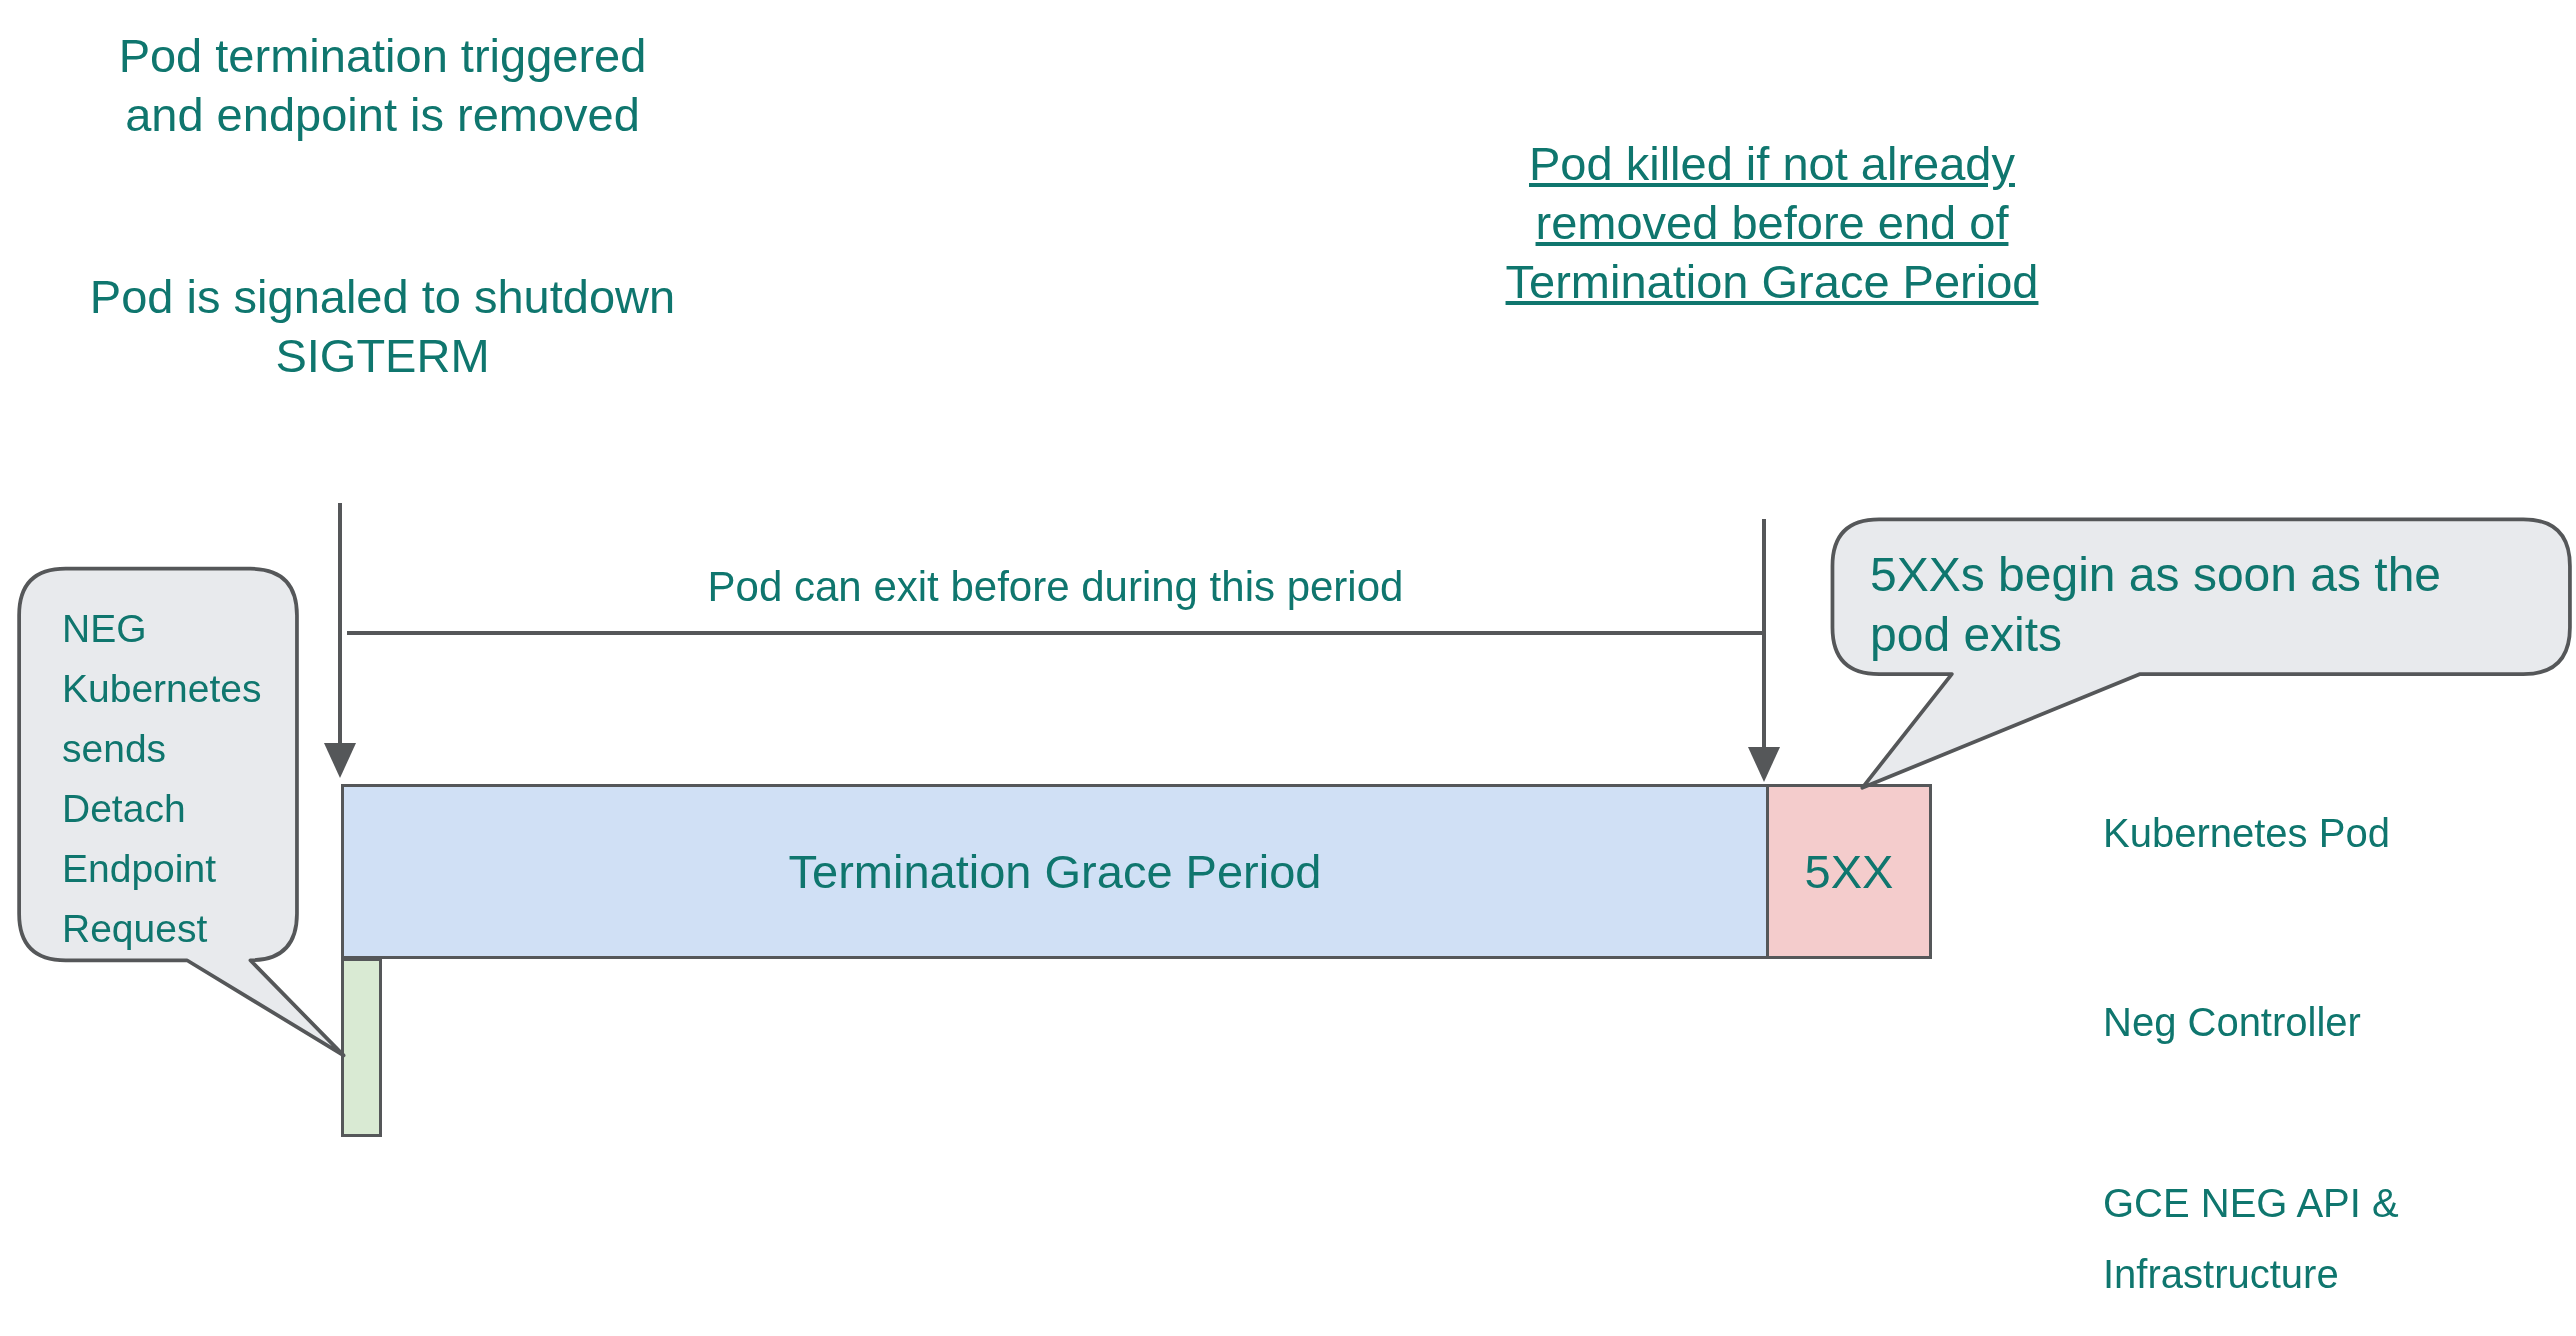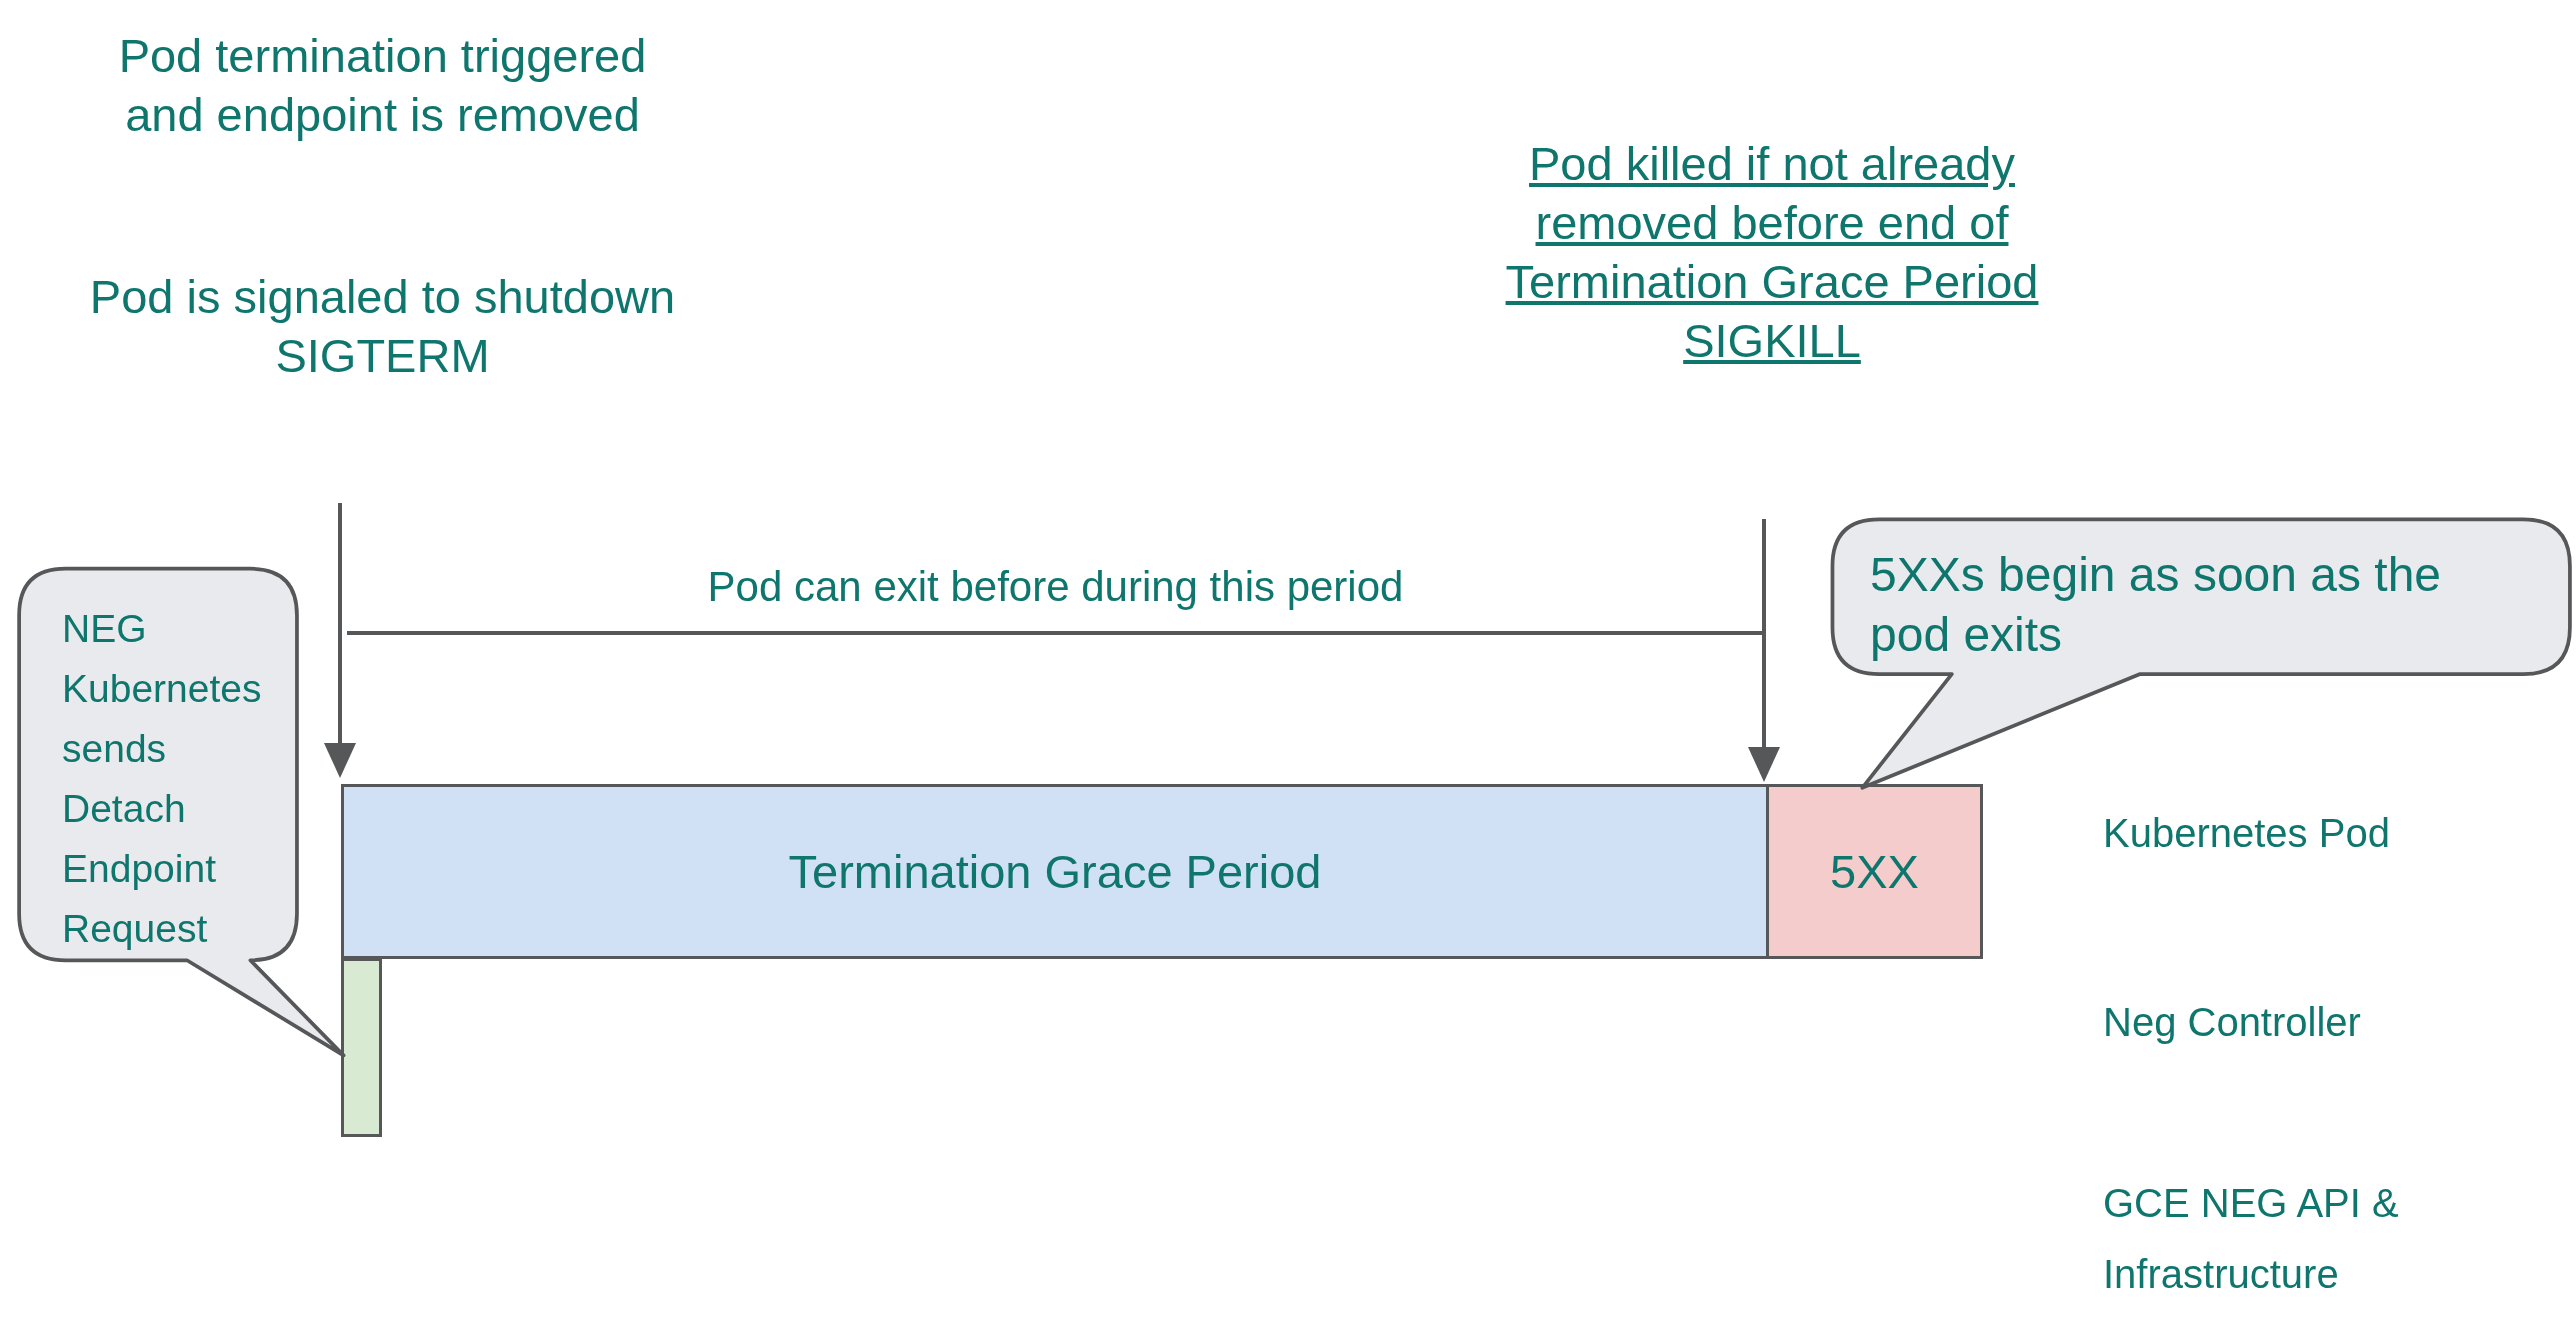--- a/index.html
+++ b/index.html
@@ -17,21 +17,21 @@
   .exit-label{position:absolute;left:589px;top:563px;width:933px;text-align:center;font-size:42px;line-height:48px;white-space:nowrap;}
   .hline{position:absolute;left:347px;top:631px;width:1416px;height:3.7px;}
   .stem{position:absolute;width:3.7px;}
   .stem-left{left:338px;top:503px;height:241px;}
   .stem-right{left:1762px;top:519px;height:228px;}
   .ahead{position:absolute;width:0;height:0;border-left:16px solid transparent;border-right:16px solid transparent;border-top-width:35px;border-top-style:solid;}
   .ahead-left{left:324px;top:743px;}
   .ahead-right{left:1748px;top:747px;}
   .bar{position:absolute;box-sizing:border-box;border:3.7px solid #555;display:flex;align-items:center;justify-content:center;font-size:47px;}
   .bar-grace{left:341px;top:784px;width:1428px;height:175px;}
-  .bar-fivexx{left:1766px;top:784px;width:217px;height:175px;}
+  .bar-fivexx{left:1766px;top:784px;width:166px;height:175px;}
   .bar-green{left:341px;top:958px;width:41px;height:179px;}
   .bar-yellow{left:381px;top:1132px;width:1589px;height:180px;}
   .lane{position:absolute;left:2103px;font-size:40px;line-height:67px;white-space:nowrap;}
   .lane-pod{top:800px;}
   .lane-neg{top:989px;}
   .lane-gce{top:1168px;line-height:71px;}
   .bubble-layer{position:absolute;left:0;top:0;width:2576px;height:1336px;pointer-events:none;}
   .bubble-text{position:absolute;white-space:nowrap;}
   .bubble-text-left{left:62px;top:599px;font-size:39px;line-height:60px;}
   .bubble-text-right{left:1870px;top:545px;font-size:48px;line-height:60px;}
@@ -47,21 +47,20 @@
   </div>
   <div class="note note-sigterm">
     <div>Pod is signaled to shutdown</div>
     <div>SIGTERM</div>
   </div>
 
   <div class="note note-sigkill">
     <div>Pod killed if not already</div>
     <div>removed before end of</div>
     <div>Termination Grace Period</div>
-    <div>SIGKILL</div>
   </div>
 
   <div class="exit-label">Pod can exit before during this period</div>
   <div class="hline" style="background-color: rgb(85, 87, 89);"></div>
 
   <div class="stem stem-left" style="background-color: rgb(85, 87, 89);"></div>
   <div class="ahead ahead-left" style="border-top-color: rgb(85, 87, 89);"></div>
 
   <div class="stem stem-right" style="background-color: rgb(85, 87, 89);"></div>
   <div class="ahead ahead-right" style="border-top-color: rgb(85, 87, 89);"></div>

